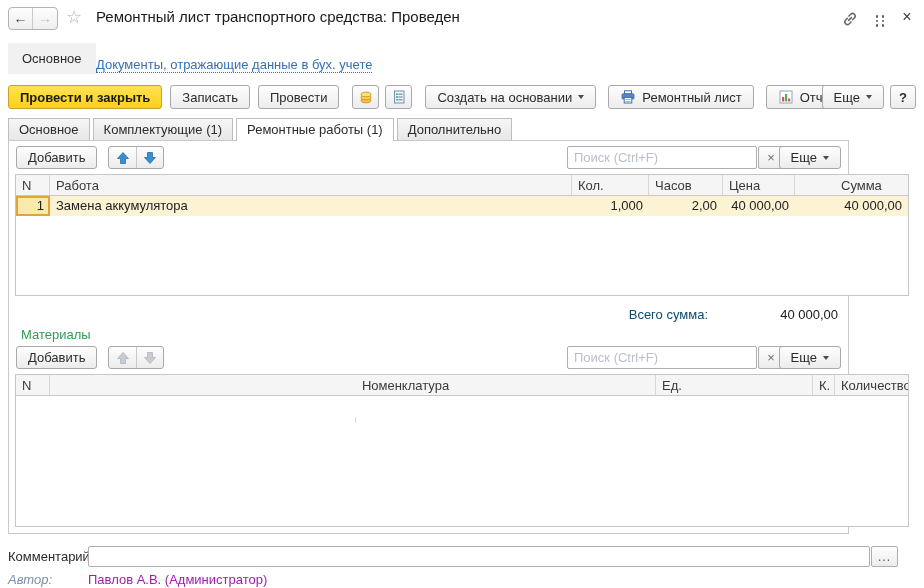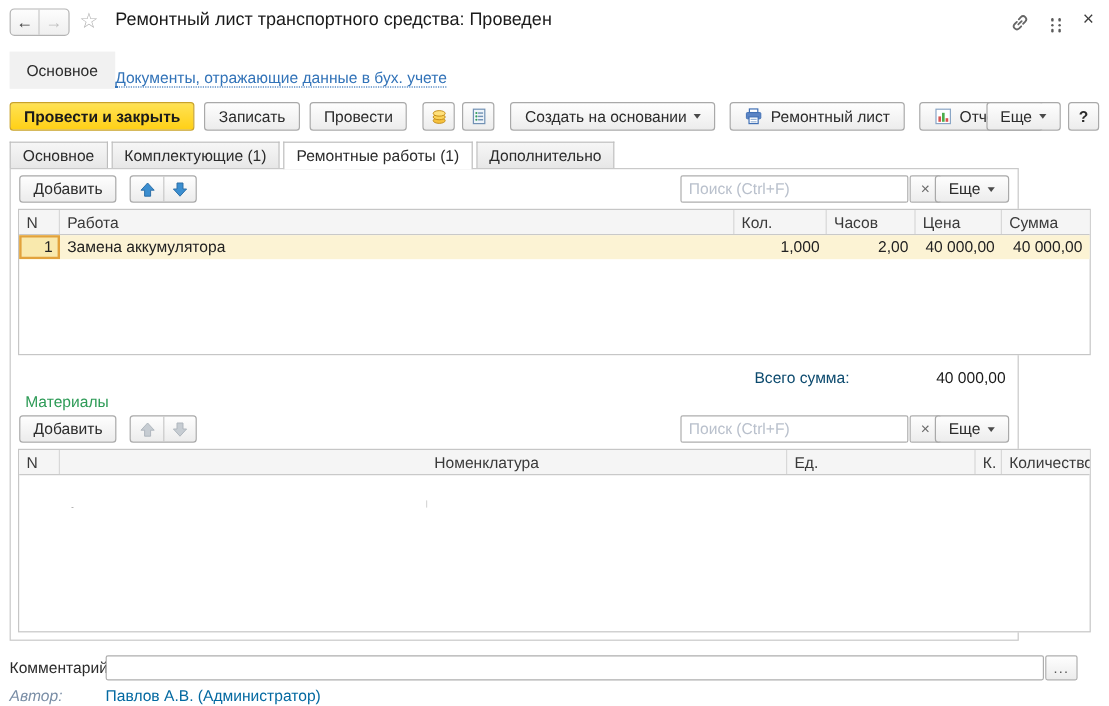--- a/index.html
+++ b/index.html
@@ -60,35 +60,35 @@
   .grid1 { top:33px; height:122px; }
   .grid2 { top:233px; height:153px; }
   .ghead { display:flex; height:21px; background:#f5f5f5; border-bottom:1px solid #c9c9c9; }
   .ghead .hc { padding:3px 6px; border-right:1px solid #d8d8d8; color:#3a3a3a; overflow:hidden; white-space:nowrap; }
   .ghead .hc:last-child { border-right:none; }
   .grow { display:flex; height:20px; background:#fcf3d4; }
   .grow .c { padding:2px 6px; overflow:hidden; white-space:nowrap; }
   .num { text-align:right; }
   .ncell { background:#f9e9ad; box-shadow:inset 0 0 0 2px #e2a23c; text-align:right; }
   .col-n { width:34px; } .col-work { flex:1; }
-  .col-qty { width:77px; } .col-hours { width:74px; } .col-price { width:72px; } .col-sum { width:73px; }
+  .col-qty { width:77px; } .col-hours { width:74px; } .col-price { width:72px; } .col-sum { width:73px;margin-left:40px; }
   .col-agg { flex:1.02;margin-top:42px; } .col-nom { flex:1; } .col-ed { width:157px; } .col-k { width:22px; } .col-kol { width:73px; }
 
   .totalrow { position:absolute; left:6px; right:10px; top:166px; display:flex; justify-content:flex-end; align-items:center; }
   .totlabel { color:#0c4a6e; }
   .totval { width:130px; text-align:right; color:#1a1a1a; }
 
   .mat-title { position:absolute; left:12px; top:186px; color:#2e9b57; }
 
   
   .comment-label { position:absolute; left:8px; top:549px; color:#2b2b2b; }
   .comment-input { position:absolute; left:88px; top:546px; width:782px; height:21px; border:1px solid #aeaeae; border-radius:2px; padding:0 6px; font-family:"Liberation Sans",sans-serif; font-size:13px; }
   .dotsbtn { position:absolute; left:871px; top:546px; width:27px; height:21px; border:1px solid #aeaeae; border-radius:2px; background:linear-gradient(#fefefe,#ececec); color:#555; display:flex; align-items:center; justify-content:center; font-size:12px; letter-spacing:1px; }
   .author-label { position:absolute; left:8px; top:572px; color:#7a8ea6;font-style:italic; }
-  .author-link { position:absolute; left:88px; top:572px; color:#0369a1; cursor:pointer; }
+  .author-link { position:absolute; left:88px; top:572px; color:#a21caf; cursor:pointer; }
 
   svg { display:block; }
 </style>
 </head>
 <body>
 
 <div class="window">
 
   <div class="navpair">
     <div class="nbtn back"><span>←</span></div>

